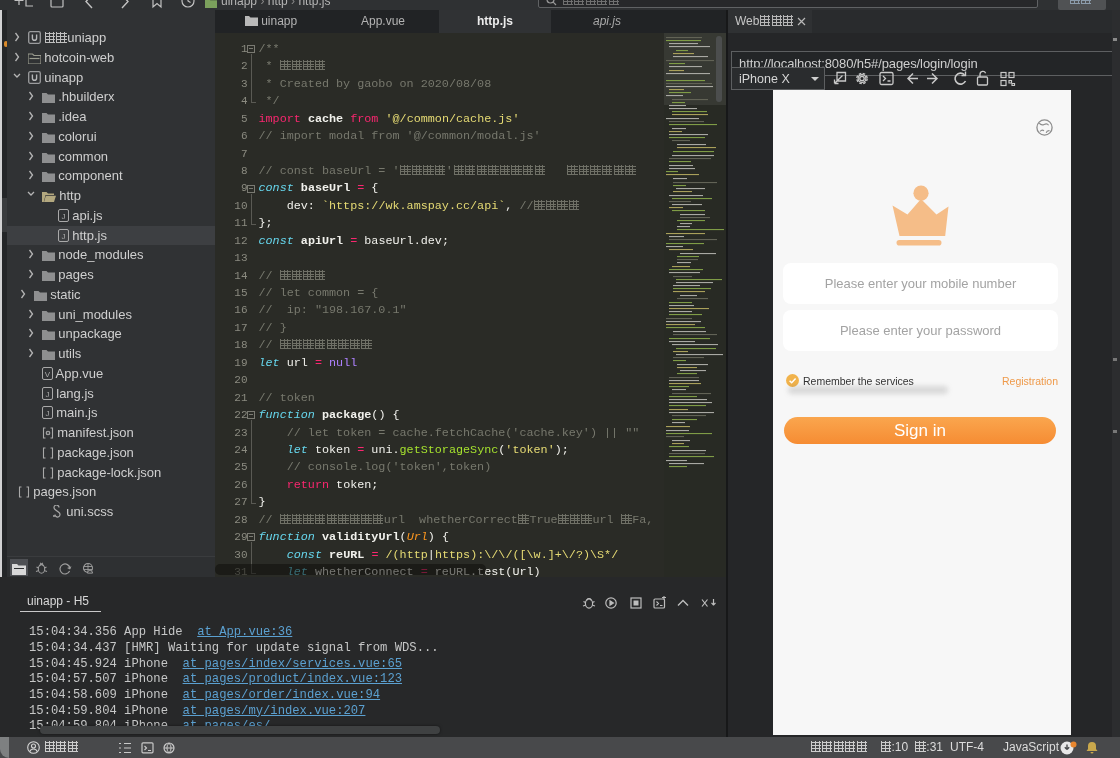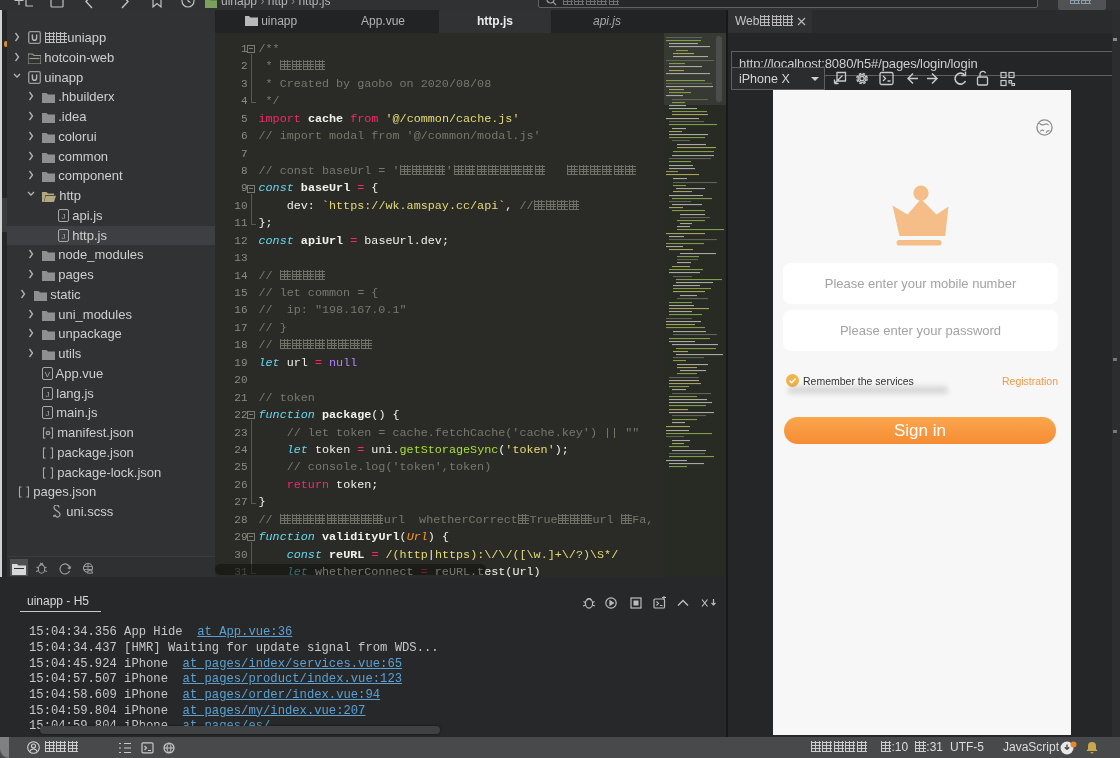--- a/index.html
+++ b/index.html
@@ -518,21 +518,21 @@
         <g fill="none" stroke="#c9c9c9" stroke-width="1.2">
           <path d="M1 1.5h2M1 6h2M1 10.5h2M6 1.5h7M6 6h7M6 10.5h7"></path>
           <rect x="24" y="0.8" width="11" height="10" rx="1"></rect>
           <path d="M26.5 4l2 2-2 2M30 8.5h3"></path>
           <circle cx="51" cy="6" r="5"></circle>
           <path d="M46 6h10M51 1a7 7 0 0 1 0 10M51 1a7 7 0 0 0 0 10" stroke-width="1"></path>
         </g>
       </svg>
 <div class="abs" style="left:810px;top:0"><i class="zu"></i><i class="zu"></i><i class="zu"></i><i class="zu"></i><i class="zu"></i></div>
 <div class="abs" style="left:880px;top:0"><i class="zu"></i>:10&nbsp;&nbsp;<i class="zu"></i>:31</div>
-<div class="abs" style="left:950px;top:0">UTF-5</div>
+<div class="abs" style="left:950px;top:0">UTF-4</div>
 <div class="abs" style="left:1003px;top:0">JavaScript</div>
 <svg class="abs" style="left:1060px;top:4px" width="17" height="14" viewBox="0 0 17 14">
         <circle cx="7" cy="7" r="6.5" fill="#e8e8e8"></circle>
         <path d="M7 3.5v5m0 0L4.8 6.3M7 8.5l2.2-2.2" stroke="#48494b" stroke-width="1.4" fill="none"></path>
         <circle cx="13.5" cy="3.5" r="3" fill="#e8862e"></circle>
       </svg>
 <svg class="abs" style="left:1086px;top:4px" width="12" height="13" viewBox="0 0 12 13">
         <path d="M6 1a4 4 0 0 1 4 4v3l1.5 2h-11L2 8V5a4 4 0 0 1 4-4z" fill="#c9a84c"></path>
         <path d="M4.5 11a1.5 1.5 0 0 0 3 0" fill="#c9a84c"></path>
       </svg>

